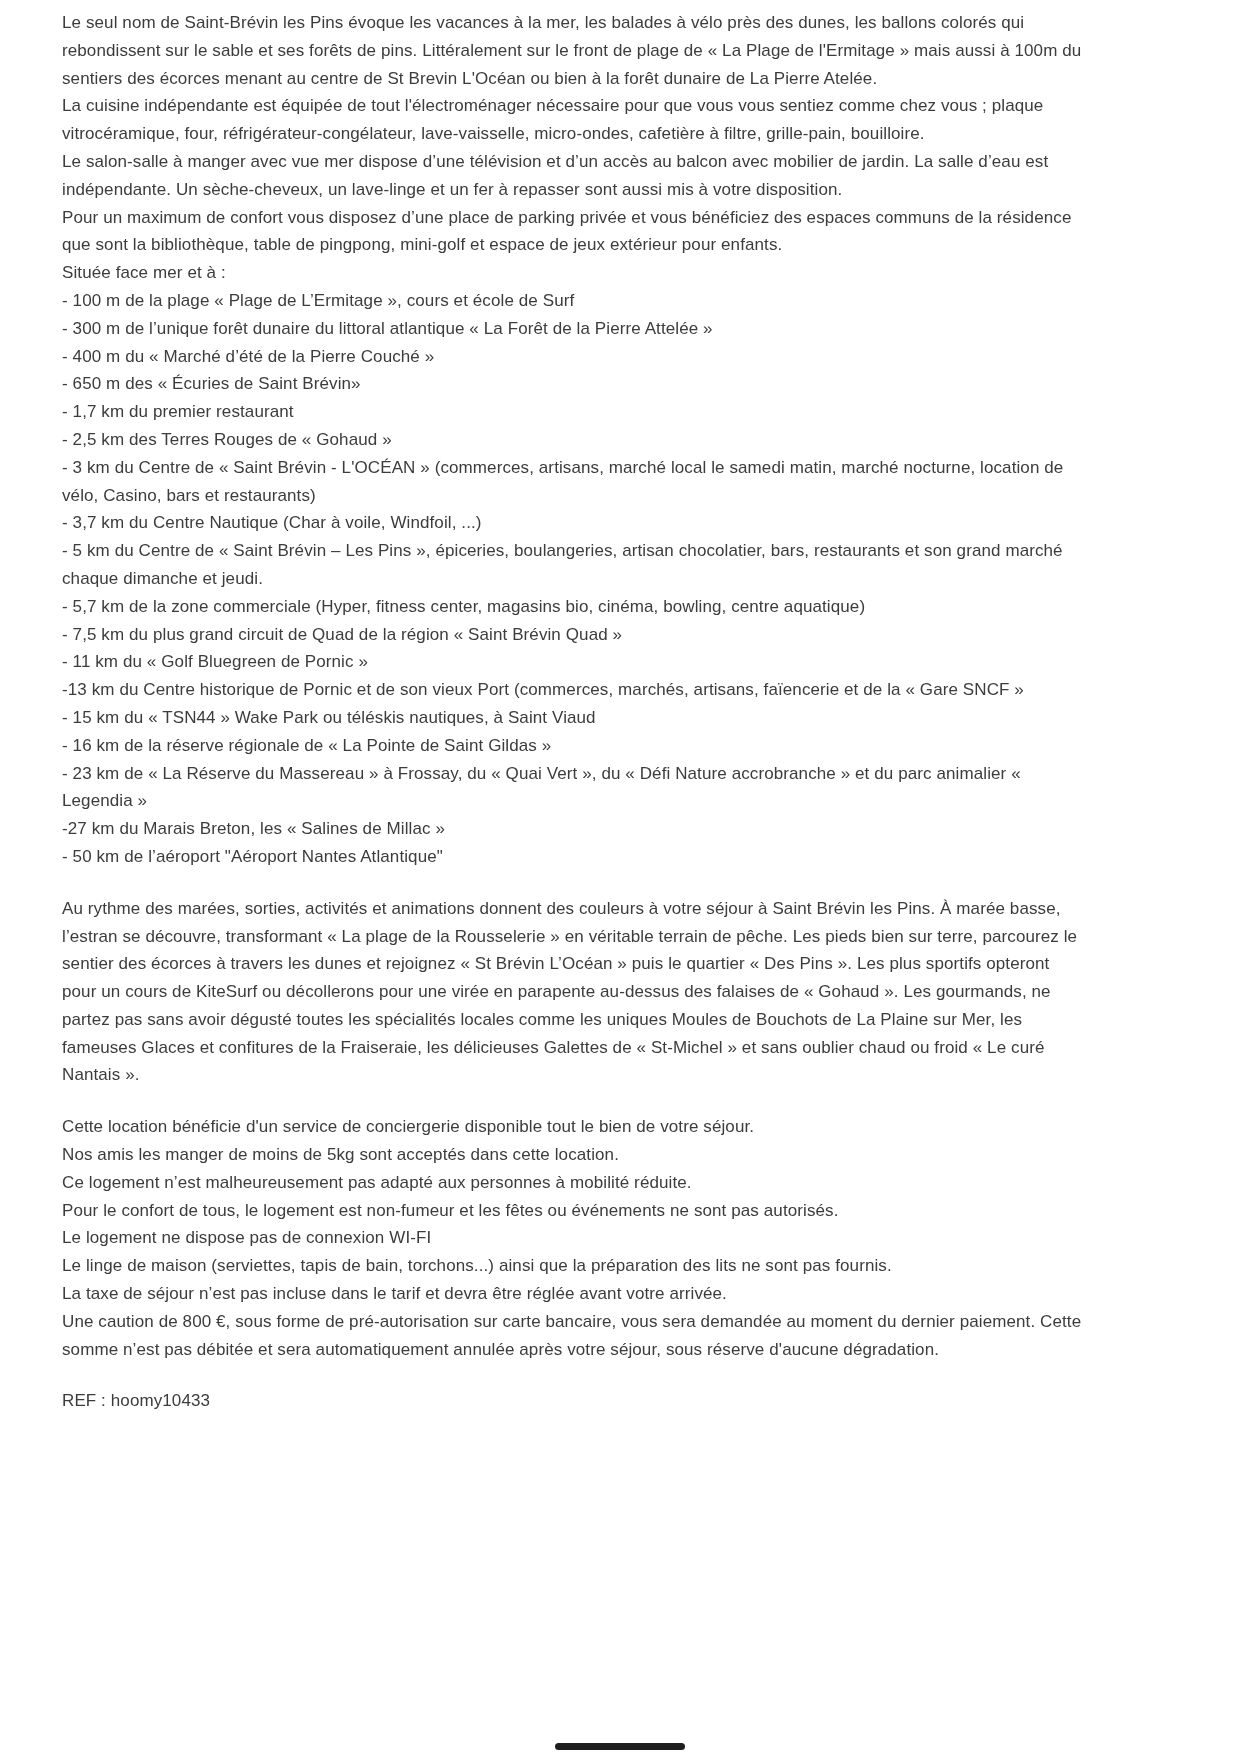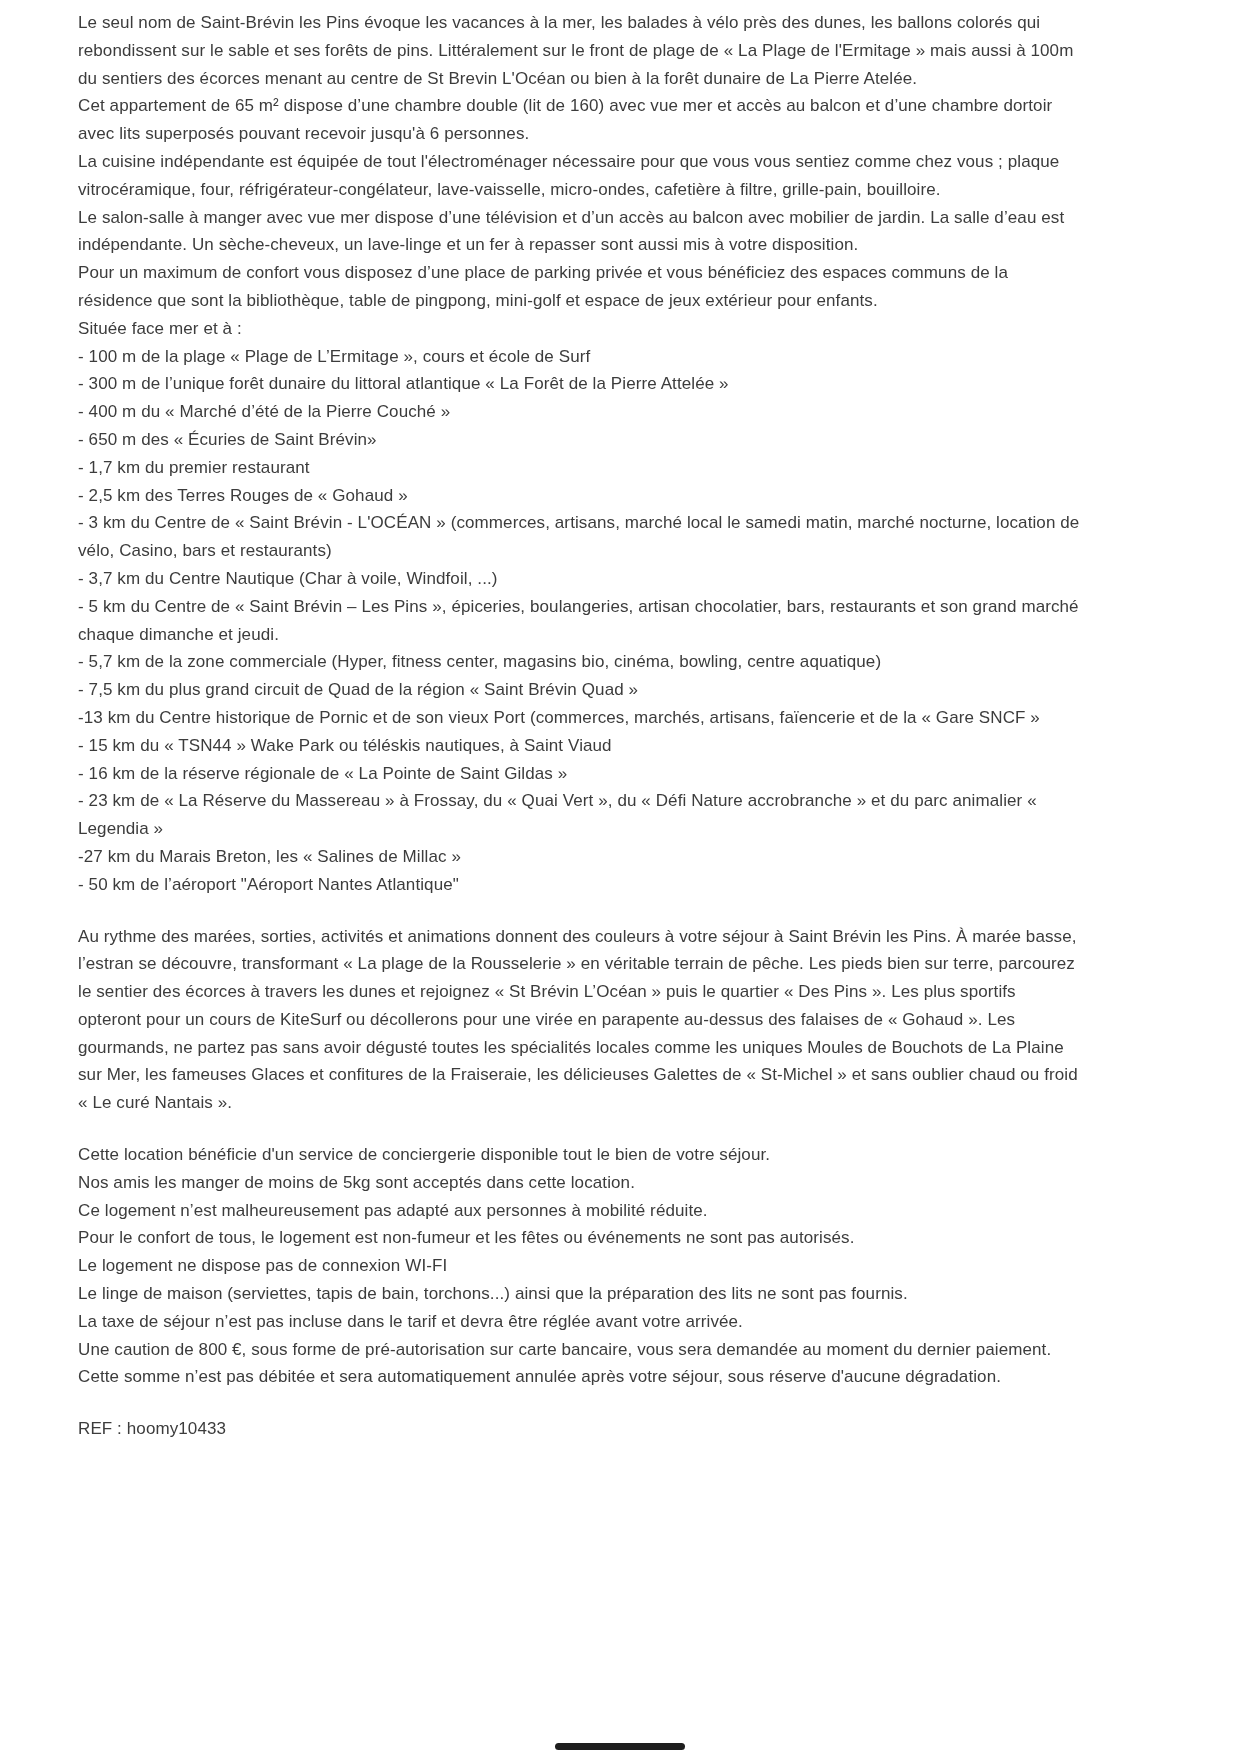--- a/index.html
+++ b/index.html
@@ -10,21 +10,21 @@
   body {
     width: 1240px;
     height: 1753px;
     position: relative;
     overflow: hidden;
     font-family: "Liberation Sans", sans-serif;
   }
   main {
     box-sizing: border-box;
     width: 1145px;
-    padding: 9px 62px 0 78px;
+    padding: 9px 62px 0 62px;
     font-size: 17px;
     line-height: 27.8px;
     letter-spacing: 0.1px;
     color: #3c3c3c;
   }
   p.line {
     margin: 0;
     min-height: 27.8px;
     white-space: pre-wrap;
   }
@@ -41,38 +41,38 @@
     border-radius: 4px;
     background: #1e1e1e;
   }
 </style>
 </head>
 <body>
 
 <main>
   <section>
       <p class="line">Le seul nom de Saint-Brévin les Pins évoque les vacances à la mer, les balades à vélo près des dunes, les ballons colorés qui rebondissent sur le sable et ses forêts de pins. Littéralement sur le front de plage de « La Plage de l'Ermitage » mais aussi à 100m du sentiers des écorces menant au centre de St Brevin L'Océan ou bien à la forêt dunaire de La Pierre Atelée.</p>
-      <p class="line">Cet appartement de 65 m² dispose d’une chambre double (lit de 160) avec vue mer et accès au balcon et d’une chambre dortoir avec lits superposés pouvant recevoir jusqu'à 6 personnes.</p>
       <p class="line">La cuisine indépendante est équipée de tout l'électroménager nécessaire pour que vous vous sentiez comme chez vous ; plaque vitrocéramique, four, réfrigérateur-congélateur, lave-vaisselle, micro-ondes, cafetière à filtre, grille-pain, bouilloire.</p>
       <p class="line">Le salon-salle à manger avec vue mer dispose d’une télévision et d’un accès au balcon avec mobilier de jardin. La salle d’eau est indépendante. Un sèche-cheveux, un lave-linge et un fer à repasser sont aussi mis à votre disposition.</p>
       <p class="line">Pour un maximum de confort vous disposez d’une place de parking privée et vous bénéficiez des espaces communs de la résidence que sont la bibliothèque, table de pingpong, mini-golf et espace de jeux extérieur pour enfants.</p>
     </section>
   <p class="line">Située face mer et à :</p>
   <section>
       <p class="line">- 100 m de la plage « Plage de L’Ermitage », cours et école de Surf</p>
       <p class="line">- 300 m de l’unique forêt dunaire du littoral atlantique « La Forêt de la Pierre Attelée »</p>
       <p class="line">- 400 m du « Marché d’été de la Pierre Couché »</p>
       <p class="line">- 650 m des « Écuries de Saint Brévin»</p>
       <p class="line">- 1,7 km du premier restaurant</p>
       <p class="line">- 2,5 km des Terres Rouges de « Gohaud »</p>
       <p class="line">- 3 km du Centre de « Saint Brévin - L'OCÉAN » (commerces, artisans, marché local le samedi matin, marché nocturne, location de vélo, Casino, bars et restaurants)</p>
       <p class="line">- 3,7 km du Centre Nautique (Char à voile, Windfoil, ...)</p>
       <p class="line">- 5 km du Centre de « Saint Brévin – Les Pins », épiceries, boulangeries, artisan chocolatier, bars, restaurants et son grand marché chaque dimanche et jeudi.</p>
       <p class="line">- 5,7 km de la zone commerciale (Hyper, fitness center, magasins bio, cinéma, bowling, centre aquatique)</p>
       <p class="line">- 7,5 km du plus grand circuit de Quad de la région « Saint Brévin Quad »</p>
+      <p class="line">- 11 km du « Golf Bluegreen de Pornic »</p>
       <p class="line">-13 km du Centre historique de Pornic et de son vieux Port (commerces, marchés, artisans, faïencerie et de la « Gare SNCF »</p>
       <p class="line">- 15 km du « TSN44 » Wake Park ou téléskis nautiques, à Saint Viaud</p>
       <p class="line">- 16 km de la réserve régionale de « La Pointe de Saint Gildas »</p>
       <p class="line">- 23 km de « La Réserve du Massereau » à Frossay, du « Quai Vert », du « Défi Nature accrobranche » et du parc animalier « Legendia »</p>
       <p class="line">-27 km du Marais Breton, les « Salines de Millac »</p>
       <p class="line">- 50 km de l’aéroport "Aéroport Nantes Atlantique"</p>
     </section>
   <section class="gap-before">
     <p class="line">Au rythme des marées, sorties, activités et animations donnent des couleurs à votre séjour à Saint Brévin les Pins. À marée basse, l’estran se découvre, transformant « La plage de la Rousselerie » en véritable terrain de pêche. Les pieds bien sur terre, parcourez le sentier des écorces à travers les dunes et rejoignez « St Brévin L’Océan » puis le quartier « Des Pins ». Les plus sportifs opteront pour un cours de KiteSurf ou décollerons pour une virée en parapente au-dessus des falaises de « Gohaud ». Les gourmands, ne partez pas sans avoir dégusté toutes les spécialités locales comme les uniques Moules de Bouchots de La Plaine sur Mer, les fameuses Glaces et confitures de la Fraiseraie, les délicieuses Galettes de « St-Michel » et sans oublier chaud ou froid « Le curé Nantais ».</p>
   </section>

